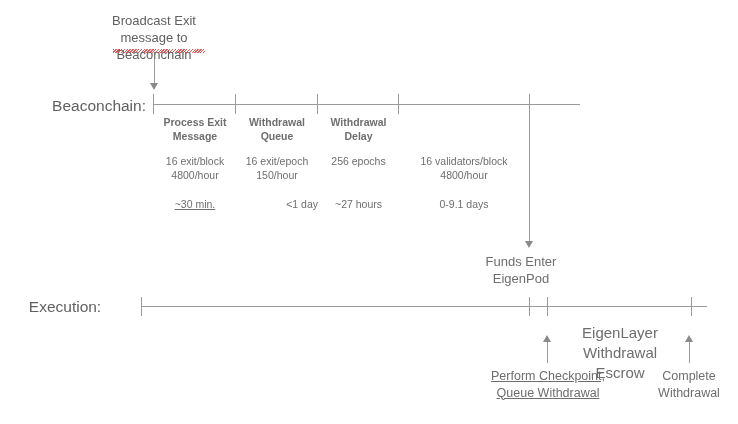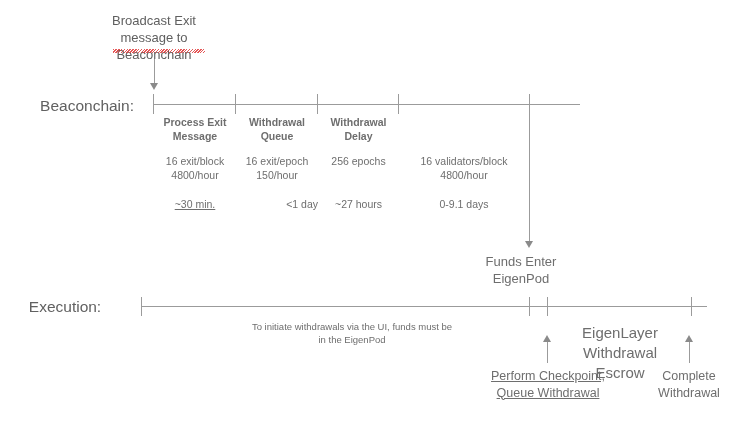--- a/index.html
+++ b/index.html
@@ -109,21 +109,21 @@
 <div class="stage">
 
   <div class="txt title-txt" style="left:84px; top:12px; width:140px;">Broadcast Exit
 message to
 Beaconchain</div>
   <div class="squiggle" style="left:113px; top:49px; width:92px;"></div>
 
   <div class="vline" style="left:154px; top:59px; height:26px;"></div>
   <div class="arrow-down" style="left:150px; top:83px;"></div>
 
-  <div class="lane-label" style="left:4px; top:97px; width:130px;">Beaconchain:</div>
+  <div class="lane-label" style="left:16px; top:97px; width:130px;">Beaconchain:</div>
 
   <div class="hline" style="left:153px; top:104px; width:427px;"></div>
 
   <div class="tick" style="left:153px; top:94px; height:20px;"></div>
   <div class="tick" style="left:235px; top:94px; height:20px;"></div>
   <div class="tick" style="left:317px; top:94px; height:20px;"></div>
   <div class="tick" style="left:398px; top:94px; height:20px;"></div>
   <div class="tick" style="left:529px; top:94px; height:20px;"></div>
 
   <div class="txt phase-title" style="left:154px; top:116px; width:82px;">Process Exit
@@ -155,22 +155,20 @@
 
   <div class="lane-label" style="left:0px; top:298px; width:130px;text-align:center;">Execution:</div>
 
   <div class="hline" style="left:141px; top:306px; width:566px;"></div>
 
   <div class="tick" style="left:141px; top:297px; height:19px;"></div>
   <div class="tick" style="left:529px; top:297px; height:19px;"></div>
   <div class="tick" style="left:547px; top:297px; height:19px;"></div>
   <div class="tick" style="left:691px; top:297px; height:19px;"></div>
 
-  <div class="txt small-note" style="left:182px; top:321px; width:340px;">To initiate withdrawals via the UI, funds must be
-in the EigenPod</div>
 
   <div class="txt escrow-label" style="left:564px; top:323px; width:112px;">EigenLayer
 Withdrawal Escrow</div>
 
   <div class="vline" style="left:547px; top:340px; height:23px;"></div>
   <div class="arrow-up" style="left:543px; top:335px;"></div>
 
   <div class="vline" style="left:689px; top:340px; height:23px;"></div>
   <div class="arrow-up" style="left:685px; top:335px;"></div>
 

